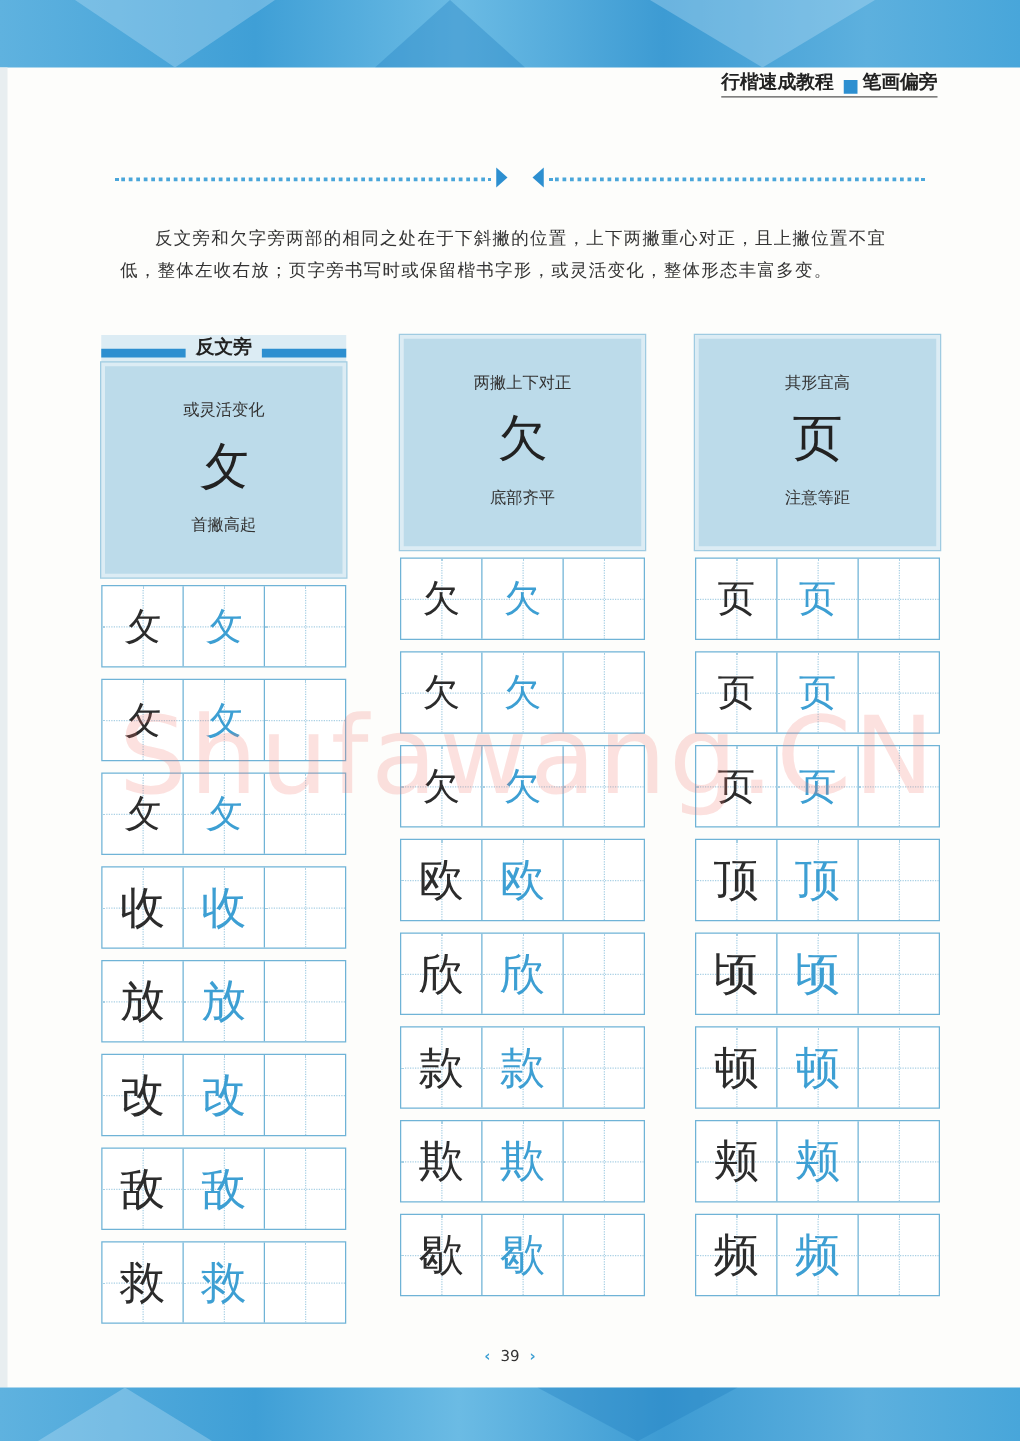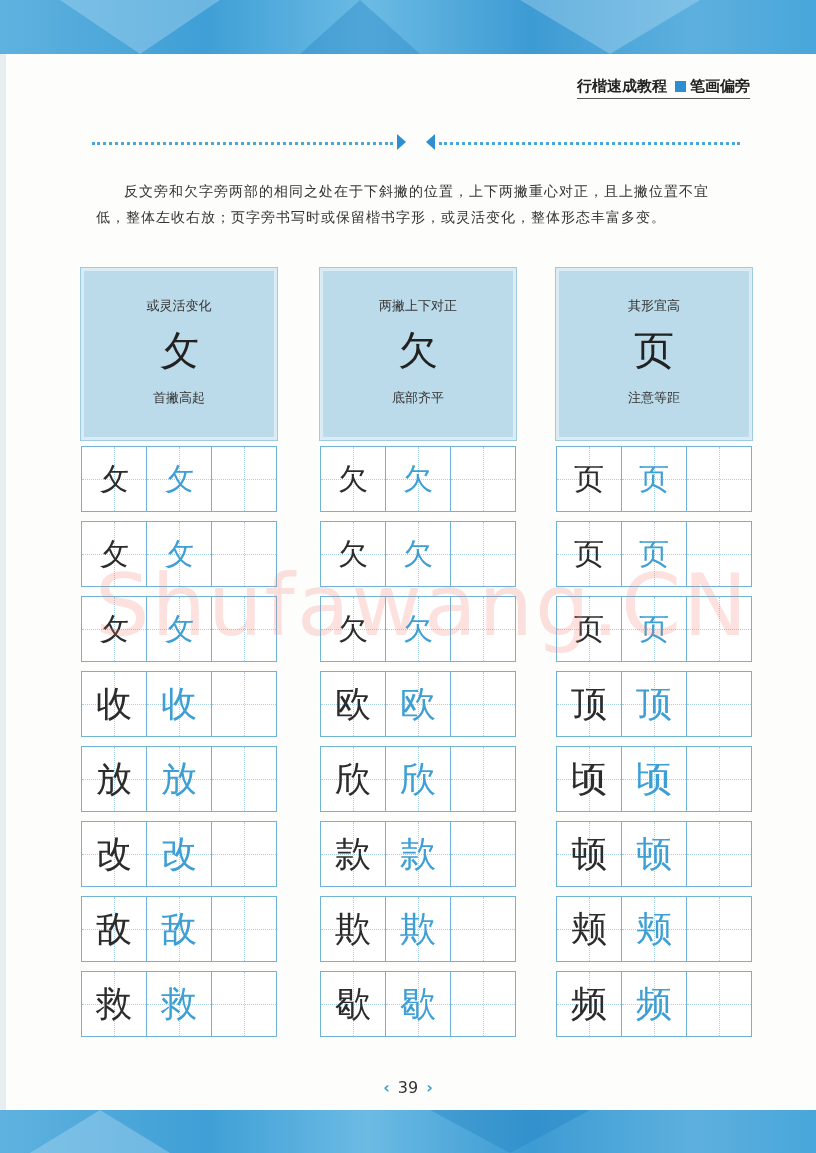--- a/index.html
+++ b/index.html
@@ -2,21 +2,21 @@
 <html><head>
 <meta charset="utf-8">
 <style>
   * { box-sizing: border-box; margin: 0; padding: 0; }
   body { width: 816px; height: 1153px; position: relative; background: #fdfdfb; font-family: "DejaVu Serif", serif; overflow: hidden; color: #333; }
   .band { position: absolute; left: 0; width: 816px; background: linear-gradient(90deg,#5fb2df 0%,#3f9fd6 25%,#6bbbe4 45%,#3d9bd3 65%,#5db0de 85%,#48a6da 100%); overflow: hidden; }
   .band.top { top: 0; height: 54px; }
   .band.bottom { top: 1110px; height: 43px; }
   .band .tri { position: absolute; width: 0; height: 0; opacity: .35; }
   .leftedge { position: absolute; left: 0; top: 54px; width: 6px; height: 1056px; background: #e8eef0; }
-  .header-right { position: absolute; top: 77px; right: 66px; display: flex; align-items: center; gap: 8px; font-size: 15px; font-weight: bold; color: #222; border-bottom: 1px solid #555; padding-bottom: 2px; }
+  .header-right { position: absolute; top: 56px; right: 66px; display: flex; align-items: flex-end; gap: 8px; font-size: 15px; font-weight: bold; color: #222; border-bottom: 1px solid #555; padding-bottom: 2px; }
   .header-right .sq { width: 11px; height: 11px; background: #2d8fd0; display: inline-block; }
   .title-row { position: absolute; top: 122px; left: 92px; width: 648px; height: 40px; display: flex; align-items: center; justify-content: center; }
   .dots { flex: 1; border-top: 3px dotted #4aa6da; height: 0; margin-top: 2px; }
   .arrow-r { width: 0; height: 0; border-top: 8px solid transparent; border-bottom: 8px solid transparent; border-left: 9px solid #2d8fd0; margin: 0 10px 0 4px; }
   .arrow-l { width: 0; height: 0; border-top: 8px solid transparent; border-bottom: 8px solid transparent; border-right: 9px solid #2d8fd0; margin: 0 4px 0 10px; }
   .title { font-family: "DejaVu Sans", sans-serif; font-weight: bold; font-size: 26px; color: #333; letter-spacing: 1px; }
   .intro { position: absolute; top: 178px; left: 96px; width: 640px; font-size: 14px; line-height: 26px; text-indent: 2em; color: #333; letter-spacing: 1px; }
   .col { position: absolute; top: 268px; width: 196px; }
   .card-head { height: 22px; position: relative; background: linear-gradient(#dcecf4,#dcecf4); }
   .card-head .bar { position: absolute; left: 0; right: 0; top: 11px; height: 7px; background: #2d8fd0; }
@@ -29,21 +29,21 @@
   .grid-row:first-of-type { margin-top: 6px; }
   .cell { flex: 1; position: relative; border-right: 1px solid #6fb3d6; display: flex; align-items: center; justify-content: center; font-size: 36px; font-family: "DejaVu Serif", serif; }
   .cell:last-child { border-right: none; }
   .cell::before { content: ""; position: absolute; left: 0; right: 0; top: 50%; border-top: 1px dotted #a8d0e4; }
   .cell::after { content: ""; position: absolute; top: 0; bottom: 0; left: 50%; border-left: 1px dotted #a8d0e4; }
   .cell span { position: relative; z-index: 1; }
   .ink-black { color: #2c2c2c; }
   .ink-blue { color: #3d9fd3; }
   .small-glyph { font-size: 30px; }
   .watermark { position: absolute; top: 555px; left: 95px; font-family: "DejaVu Sans", sans-serif; font-size: 86px; color: rgba(240,120,110,0.22); letter-spacing: 2px; z-index: 5; pointer-events: none; }
-  .pagenum { position: absolute; top: 1078px; left: 0; width: 816px; text-align: center; font-family: "DejaVu Sans", sans-serif; font-size: 16px; color: #333; }
+  .pagenum { position: absolute; top: 1078px; left: 0; width: 816px; text-align: center; font-family: "DejaVu Sans", sans-serif; font-size: 12px; color: #333; }
   .pagenum .chev { color: #3d9fd3; font-weight: bold; margin: 0 8px; }
 </style>
 </head>
 <body>
 
 <div class="band top">
   <div class="tri" style="left:60px;top:0;border-left:80px solid transparent;border-right:80px solid transparent;border-top:54px solid #bfe3f5;"></div>
   <div class="tri" style="left:300px;top:0;border-left:60px solid transparent;border-right:60px solid transparent;border-bottom:54px solid #1f7fc0;"></div>
   <div class="tri" style="left:520px;top:0;border-left:90px solid transparent;border-right:90px solid transparent;border-top:54px solid #bfe3f5;"></div>
 </div>
@@ -60,20 +60,24 @@
   <div class="arrow-r"></div>
   <div class="arrow-l"></div>
   <div class="dots"></div>
 </div>
 
 <p class="intro">反文旁和欠字旁两部的相同之处在于下斜撇的位置，上下两撇重心对正，且上撇位置不宜低，整体左收右放；页字旁书写时或保留楷书字形，或灵活变化，整体形态丰富多变。</p>
 
 <div class="watermark">Shufawang.CN</div>
 
 <div class="col" style="left:81px">
+  <div class="card-head">
+    <div class="bar"></div>
+    <div class="lbl">反文旁</div>
+  </div>
   <div class="card">
     <div class="t1">或灵活变化</div>
     <div class="glyph">攵</div>
     <div class="t2">首撇高起</div>
   </div>
   <div class="rows">
       <div class="grid-row" style="margin-top: 6px;">
         <div class="cell">
           <span class="ink-black small-glyph">攵</span>
         </div>

